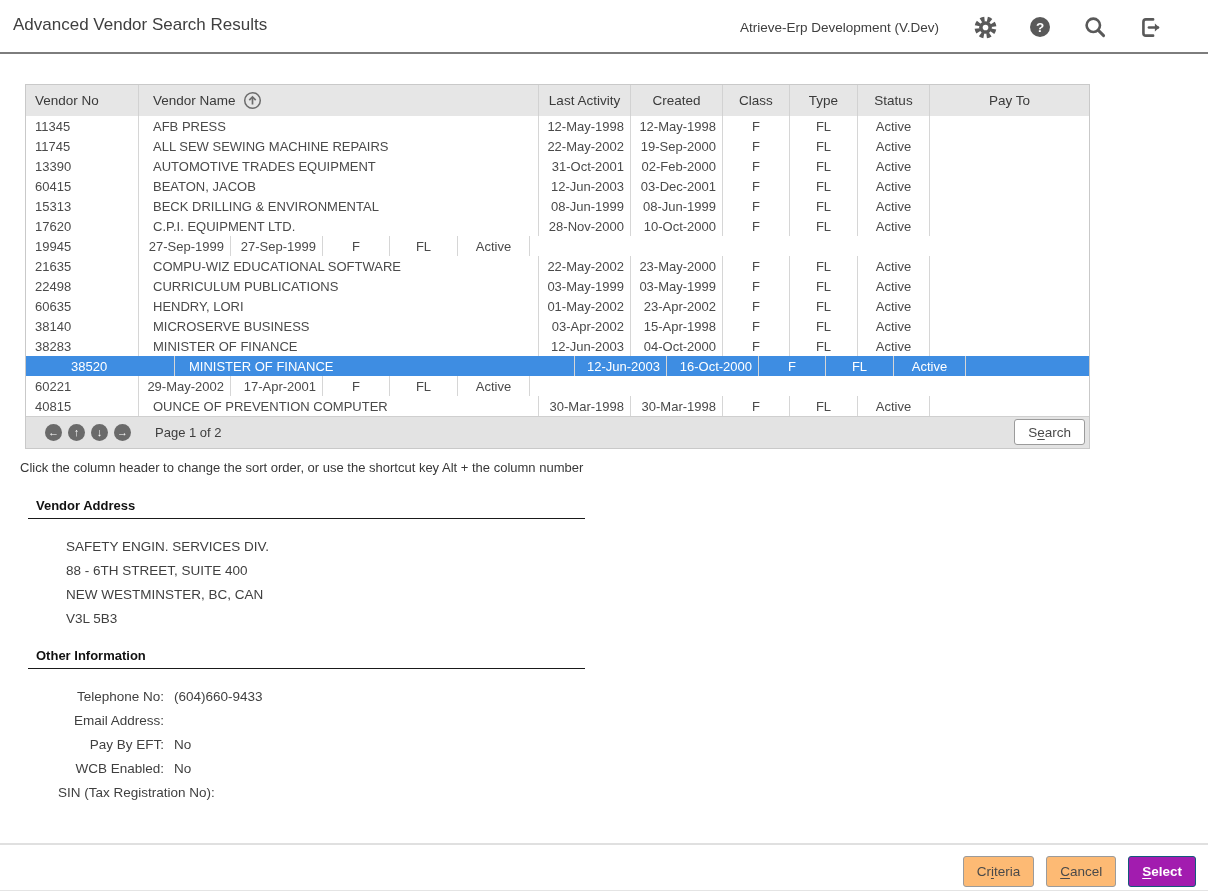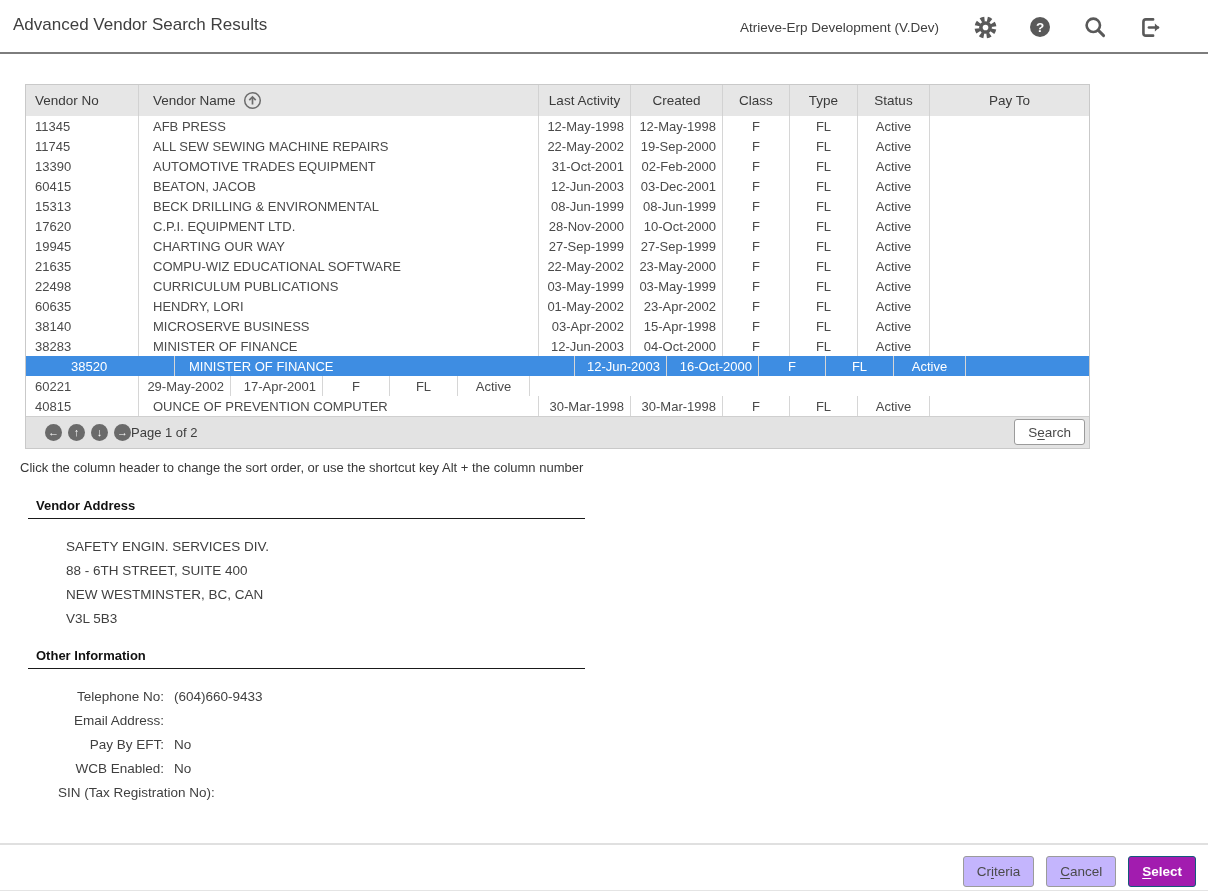--- a/index.html
+++ b/index.html
@@ -38,21 +38,21 @@
   .tr.selected .td { border-right-color:#d6d6d6; }
   .sort-icon { margin-left:7px; display:flex; align-items:center; }
 
   
   .tfoot { display:flex; align-items:center; height:32px; background:#e3e3e3;
     border-top:1px solid #cfcfcf; position:relative; }
   .nav-btns { display:flex; gap:6px; margin-left:19px; }
   .nav-circle { width:17px; height:17px; border-radius:50%; background:#6a6a6a; color:#fff;
     display:flex; align-items:center; justify-content:center; font-size:11px; font-weight:bold;
     cursor:pointer; line-height:1; }
-  .page-label { font-size:13px; color:#3d3d3d; }
+  .page-label { margin-left:24px; font-size:13px; color:#3d3d3d; }
   .search-btn { position:absolute; right:4px; top:2px; height:26px; padding:0 13px;
     background:#fff; border:1px solid #9b9b9b; border-radius:3px; font-size:13.5px;
     color:#4a4a4a; cursor:pointer; font-family:inherit;margin-left:44px; }
   .search-btn u, .fbtn u { text-underline-offset:2px; }
 
   .hint { position:absolute; left:20px; top:460px; font-size:13px; color:#383838; }
 
   
   .section { position:absolute; left:28px; width:557px; }
   .sec-address { top:498px; }
@@ -63,21 +63,21 @@
   .addr-lines div { height:24px; line-height:24px; }
   .info-rows { padding-left:30px; padding-top:16px; }
   .info-row { display:flex; height:24px; line-height:24px; font-size:13.5px; color:#3f3f3f; }
   .info-row .c-label { flex:0 0 auto; min-width:106px; text-align:right; white-space:nowrap; }
   .info-row .c-value { margin-left:10px; white-space:nowrap; }
 
   
   .bottom-divider { position:absolute; left:0; top:843px; width:100%; height:2px; background:#e0e0e0; }
   .bottom-line { position:absolute; left:0; top:890px; width:100%; height:1px; background:#e4e4e4; }
   .action-bar { position:absolute; right:12px; top:856px; display:flex; gap:12px; }
-  .fbtn { height:31px; padding:0 13px; background:#c4b5fd; border:1px solid #9b9b9b; border-radius:3px;
+  .fbtn { height:31px; padding:0 13px; background:#fdba74; border:1px solid #9b9b9b; border-radius:3px;
     font-size:13.5px; color:#4a4a4a; cursor:pointer; font-family:inherit; }
   .fbtn.primary { background:#a21caf; border-color:#14597b; color:#fff; font-weight:bold; }
 </style>
 </head>
 <body>
 
 <div class="page">
 
   <div class="app-header">
     <div class="app-title">Advanced Vendor Search Results</div>
@@ -205,21 +205,20 @@
           <div class="td c-vendor_name">C.P.I. EQUIPMENT LTD.</div>
           <div class="td c-last_activity">28-Nov-2000</div>
           <div class="td c-created">10-Oct-2000</div>
           <div class="td c-class">F</div>
           <div class="td c-type">FL</div>
           <div class="td c-status">Active</div>
           <div class="td c-pay_to"></div>
         </div>
         <div class="tr">
           <div class="td c-vendor_no">19945</div>
-          <div class="td c-vendor_name">CHARTING OUR WAY</div>
           <div class="td c-last_activity">27-Sep-1999</div>
           <div class="td c-created">27-Sep-1999</div>
           <div class="td c-class">F</div>
           <div class="td c-type">FL</div>
           <div class="td c-status">Active</div>
           <div class="td c-pay_to"></div>
         </div>
         <div class="tr">
           <div class="td c-vendor_no">21635</div>
           <div class="td c-vendor_name">COMPU-WIZ EDUCATIONAL SOFTWARE</div>

